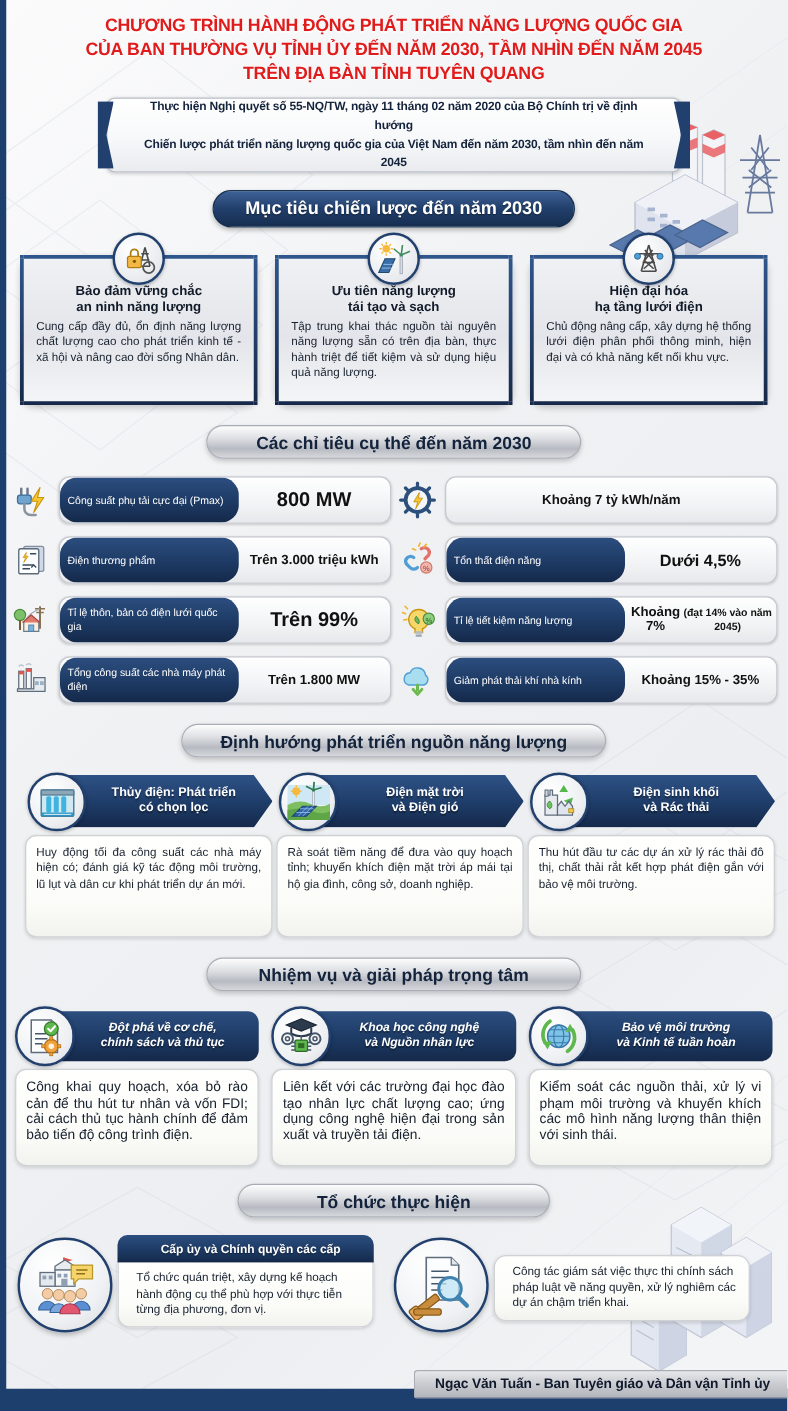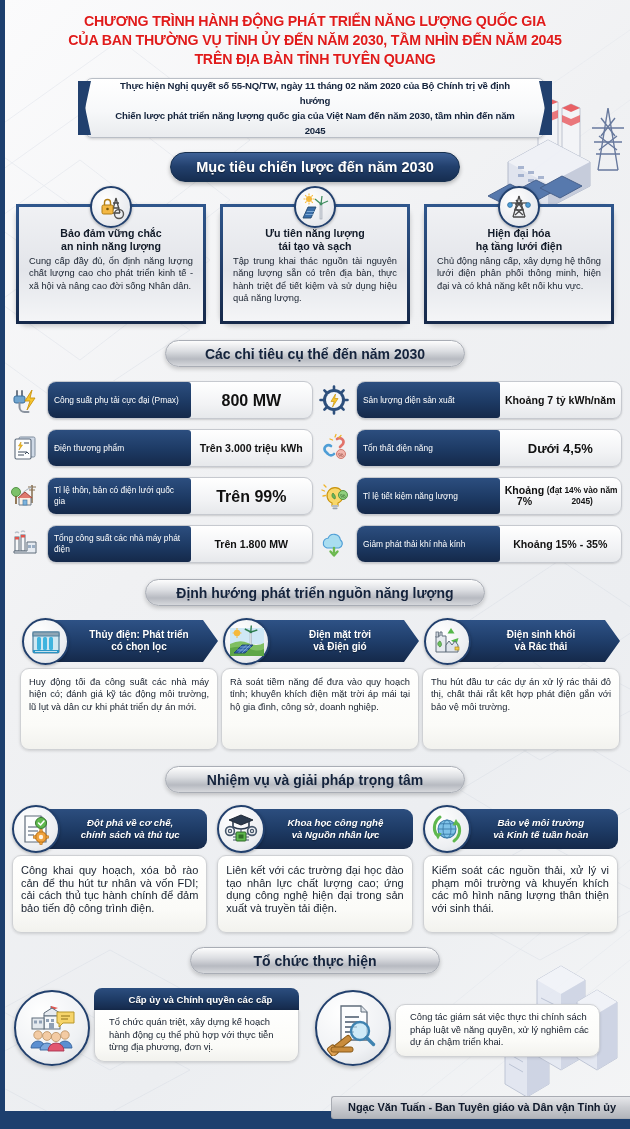--- a/index.html
+++ b/index.html
@@ -206,21 +206,21 @@
   }
   .metric-label {
     width: 54%;
     background: linear-gradient(180deg,#2c4e7f 0%, #1d3a64 55%, #15294a 100%);
     color: #fff;
     font-size: 8.4px;
     line-height: 10.6px;
     display: flex;
     align-items: center;
     padding: 18px 6px;
-    border-radius: 3px;
+    border-radius: 14px;
     font-weight: 500;
   }
   .metric-value {
     flex: 1;
     display: flex;
     align-items: center;
     justify-content: center;
     text-align: center;
     color: #111;
     font-weight: bold;
@@ -671,21 +671,20 @@
               <circle cx="15" cy="15" r="11"></circle>
             </g>
             <circle cx="15" cy="15" r="8" fill="#f4f6f9"></circle>
             <g stroke="#2d4f7c" stroke-width="2.6" stroke-linecap="round">
               <path d="M15 1.5v3M15 25.5v3M1.5 15h3M25.5 15h3M5.4 5.4l2.1 2.1M22.5 22.5l2.1 2.1M24.6 5.4l-2.1 2.1M7.5 22.5l-2.1 2.1"></path>
             </g>
             <path d="M16.5 9 l-4.5 7.5 h3.2 l-1.7 5.5 5.5 -8.5 h-3.3 z" fill="#f7c52d" stroke="#c9930c" stroke-width="0.7" stroke-linejoin="round"></path>
           </svg>
         </div>
         <div class="metric-bar">
-          <div class="metric-label">Sản lượng điện sản xuất</div>
           <div class="metric-value md">Khoảng 7 tỷ kWh/năm</div>
         </div>
       </div>
 
       <div class="metric-row">
         <div class="metric-ico">
           <svg width="30" height="30" viewBox="0 0 30 30">
             <g stroke="#e2736b" stroke-width="2.6" fill="none" stroke-linecap="round">
               <path d="M18 6 a4 4 0 0 1 6 5 l-3 3"></path>
             </g>

